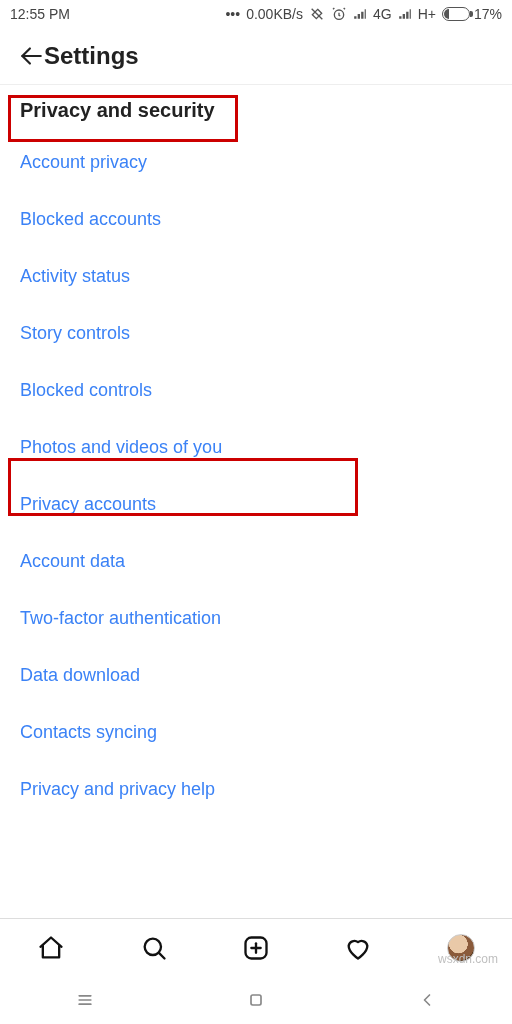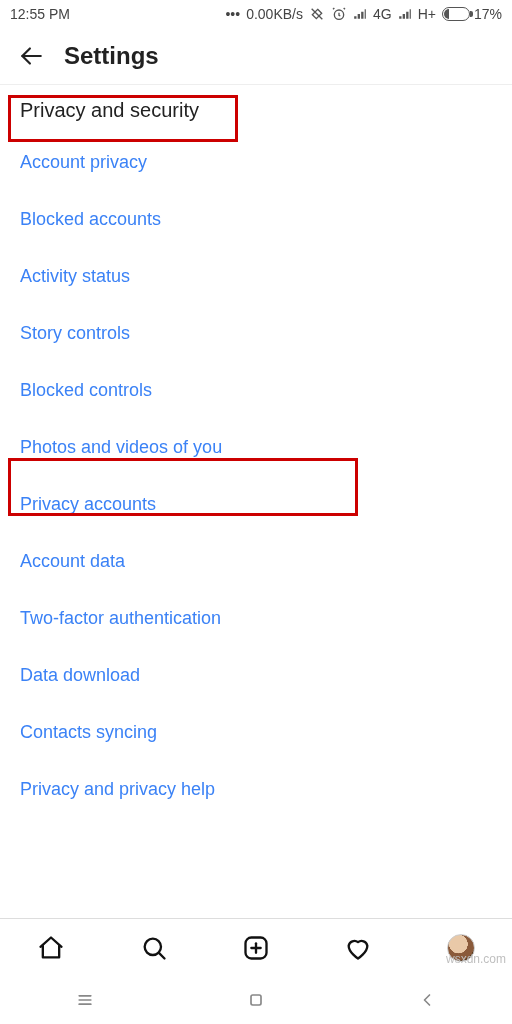--- a/index.html
+++ b/index.html
@@ -41,34 +41,34 @@
   .battery-body{
     width:28px;height:14px;border:1.5px solid #555;border-radius:7px;position:relative;
   }
   .battery-body::after{
     content:"";position:absolute;right:-4px;top:3px;width:3px;height:6px;background:#555;border-radius:0 2px 2px 0;
   }
   .battery-fill{position:absolute;left:1px;top:1px;bottom:1px;width:20%;background:#555;border-radius:5px 0 0 5px;}
 
   
   .header{
-    display:flex;align-items:center;gap:20px;
+    display:flex;align-items:center;
     padding:14px 18px 14px 18px;
     border-bottom:1px solid #eee;
   }
   .header h1{
     font-size:24px;font-weight:600;margin:0;
   }
   .back-arrow{width:26px;height:26px;display:flex;align-items:center;justify-content:center;color:#222;}
   .back-arrow svg{width:26px;height:26px;}
 
   
   .section-title{
     font-size:20px;
-    font-weight:400;
+    font-weight:700;
     padding:14px 20px 12px;
   }
 
   
   .item{
     font-size:18px;
     padding:18px 20px;
     color:#3b82f6;
   }
 
@@ -108,21 +108,21 @@
     display:flex;align-items:center;justify-content:space-around;
     color:#777;
     background:#fff;
   }
   .sysbtn{width:22px;height:22px;display:flex;align-items:center;justify-content:center;}
   .sysbtn svg{width:20px;height:20px;}
 
   
   .wm{
     position:absolute;
-    right:6px;bottom:58px;
+    right:14px;bottom:58px;
     font-size:12px;color:#bfbfbf;
     font-family:Arial,sans-serif;
   }
 </style>
 </head>
 <body>
 
 <div class="statusbar">
   <div class="left">
     <span>12:55 PM</span>

